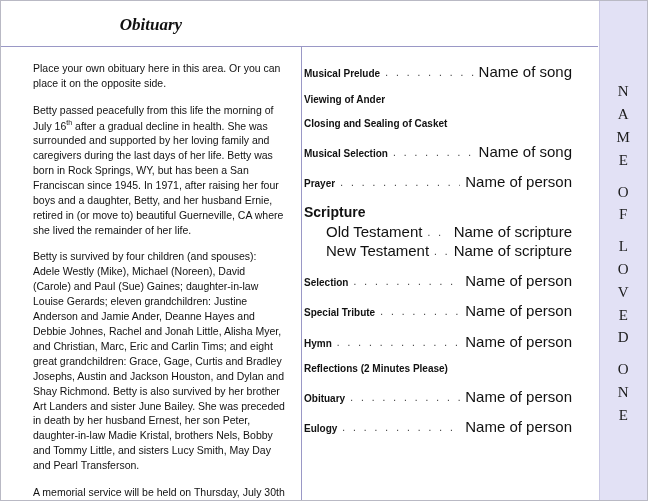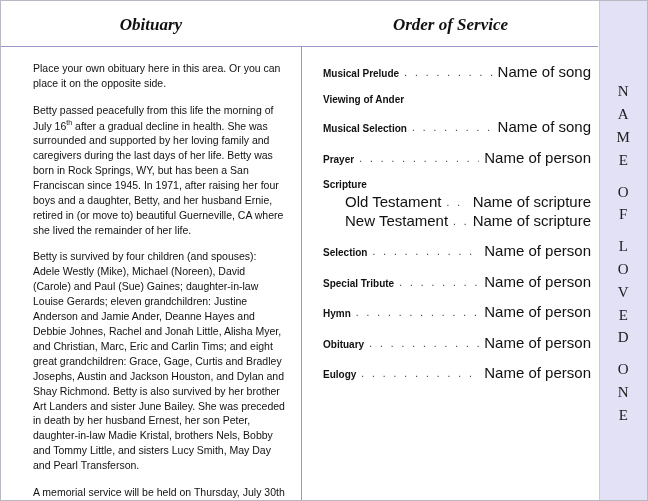--- a/index.html
+++ b/index.html
@@ -109,21 +109,21 @@
   }
   .obit sup {
     font-size: 7px;
     vertical-align: super;
   }
 
   
   .oos {
     position: absolute;
     top: 62px;
-    left: 322px;
+    left: 303px;
     width: 268px;
     font-size: 9.6px;
     color: #111;
   }
   .oos-row {
     display: flex;
     align-items: baseline;
     margin-bottom: 13.5px;
     white-space: nowrap;
   }
@@ -156,34 +156,33 @@
   }
   .sub-label {
     flex: 0 0 auto;
     font-size: 15px;
   }
   .scripture-block {
     margin-bottom: 13px;
   }
   .scripture-head {
     font-weight: bold;
-    font-size: 10px;
+    font-size: 14px;
     margin-bottom: 3px;
   }
 </style>
 </head>
 <body>
 
 <div class="page">
 
   <div class="content">
 
     <div class="headers">
       <div class="col-head left">Obituary</div>
-      <div class="col-head right">Order of Service</div>
     </div>
     <div class="rule"></div>
     <div class="v-rule"></div>
 
     <div class="obit">
       <p>Place your own obituary here in this area.  Or you can place it on the opposite side.</p>
       <p>Betty passed peacefully from this life the morning of July 16<sup>th</sup> after a gradual decline in health.  She was surrounded and supported by her loving family and caregivers during the last days of her life.  Betty was born in Rock Springs, WY, but has been a San Franciscan since 1945.  In 1971, after raising her four boys and a daughter, Betty, and her husband Ernie, retired in (or move to) beautiful Guerneville, CA where she lived the remainder of her life.</p>
       <p>Betty is survived by four children (and spouses): Adele Westly (Mike), Michael (Noreen), David (Carole) and Paul (Sue) Gaines;  daughter-in-law Louise Gerards;  eleven grandchildren: Justine Anderson and Jamie Ander, Deanne Hayes and Debbie Johnes, Rachel and Jonah Little, Alisha Myer, and Christian, Marc, Eric and Carlin Tims;  and eight great grandchildren: Grace, Gage, Curtis and Bradley Josephs, Austin and Jackson Houston, and Dylan and Shay Richmond.  Betty is also survived by her brother Art Landers and sister June Bailey.  She was preceded in death by her husband Ernest, her son Peter, daughter-in-law Madie Kristal, brothers Nels, Bobby and Tommy Little, and sisters Lucy Smith, May Day and Pearl Transferson.</p>
       <p>A memorial service will be held on Thursday, July 30th at 11:00am.  Location:  Pleasant Hills Memorial Park, 1700 Pleasant Hills Road, Sebastopol, CA 95472.  In lieu of flowers, donations may be made to (NAME and ADDRESS).</p>
     </div>
@@ -194,20 +193,23 @@
         <span class="oos-label">Musical Prelude</span>
         <span class="oos-dots">. . . . . . . . . . . . . . . .</span>
         <span class="oos-value">Name of song</span>
       </div>
 
 
       <div class="oos-row">
         <span class="oos-label">Viewing of Ander</span>
       </div>
 
+      <div class="oos-row">
+        <span class="oos-label">Closing and Sealing of Casket</span>
+      </div>
 
       <div class="oos-row">
         <span class="oos-label">Musical Selection</span>
         <span class="oos-dots">. . . . . . . . . . . . . .</span>
         <span class="oos-value">Name of song</span>
       </div>
 
       <div class="oos-row">
         <span class="oos-label">Prayer</span>
         <span class="oos-dots">. . . . . . . . . . . . . . . . . . . .</span>
@@ -239,20 +241,23 @@
         <span class="oos-dots">. . . . . . . . . . . . .</span>
         <span class="oos-value">Name of person</span>
       </div>
 
       <div class="oos-row">
         <span class="oos-label">Hymn</span>
         <span class="oos-dots">. . . . . . . . . . . . . . . . . . . .</span>
         <span class="oos-value">Name of person</span>
       </div>
 
+      <div class="oos-row">
+        <span class="oos-label">Reflections (2 Minutes Please)</span>
+      </div>
 
       <div class="oos-row">
         <span class="oos-label">Obituary</span>
         <span class="oos-dots">. . . . . . . . . . . . . . . . . .</span>
         <span class="oos-value">Name of person</span>
       </div>
 
       <div class="oos-row">
         <span class="oos-label">Eulogy</span>
         <span class="oos-dots">. . . . . . . . . . . . . . . . . . . .</span>

